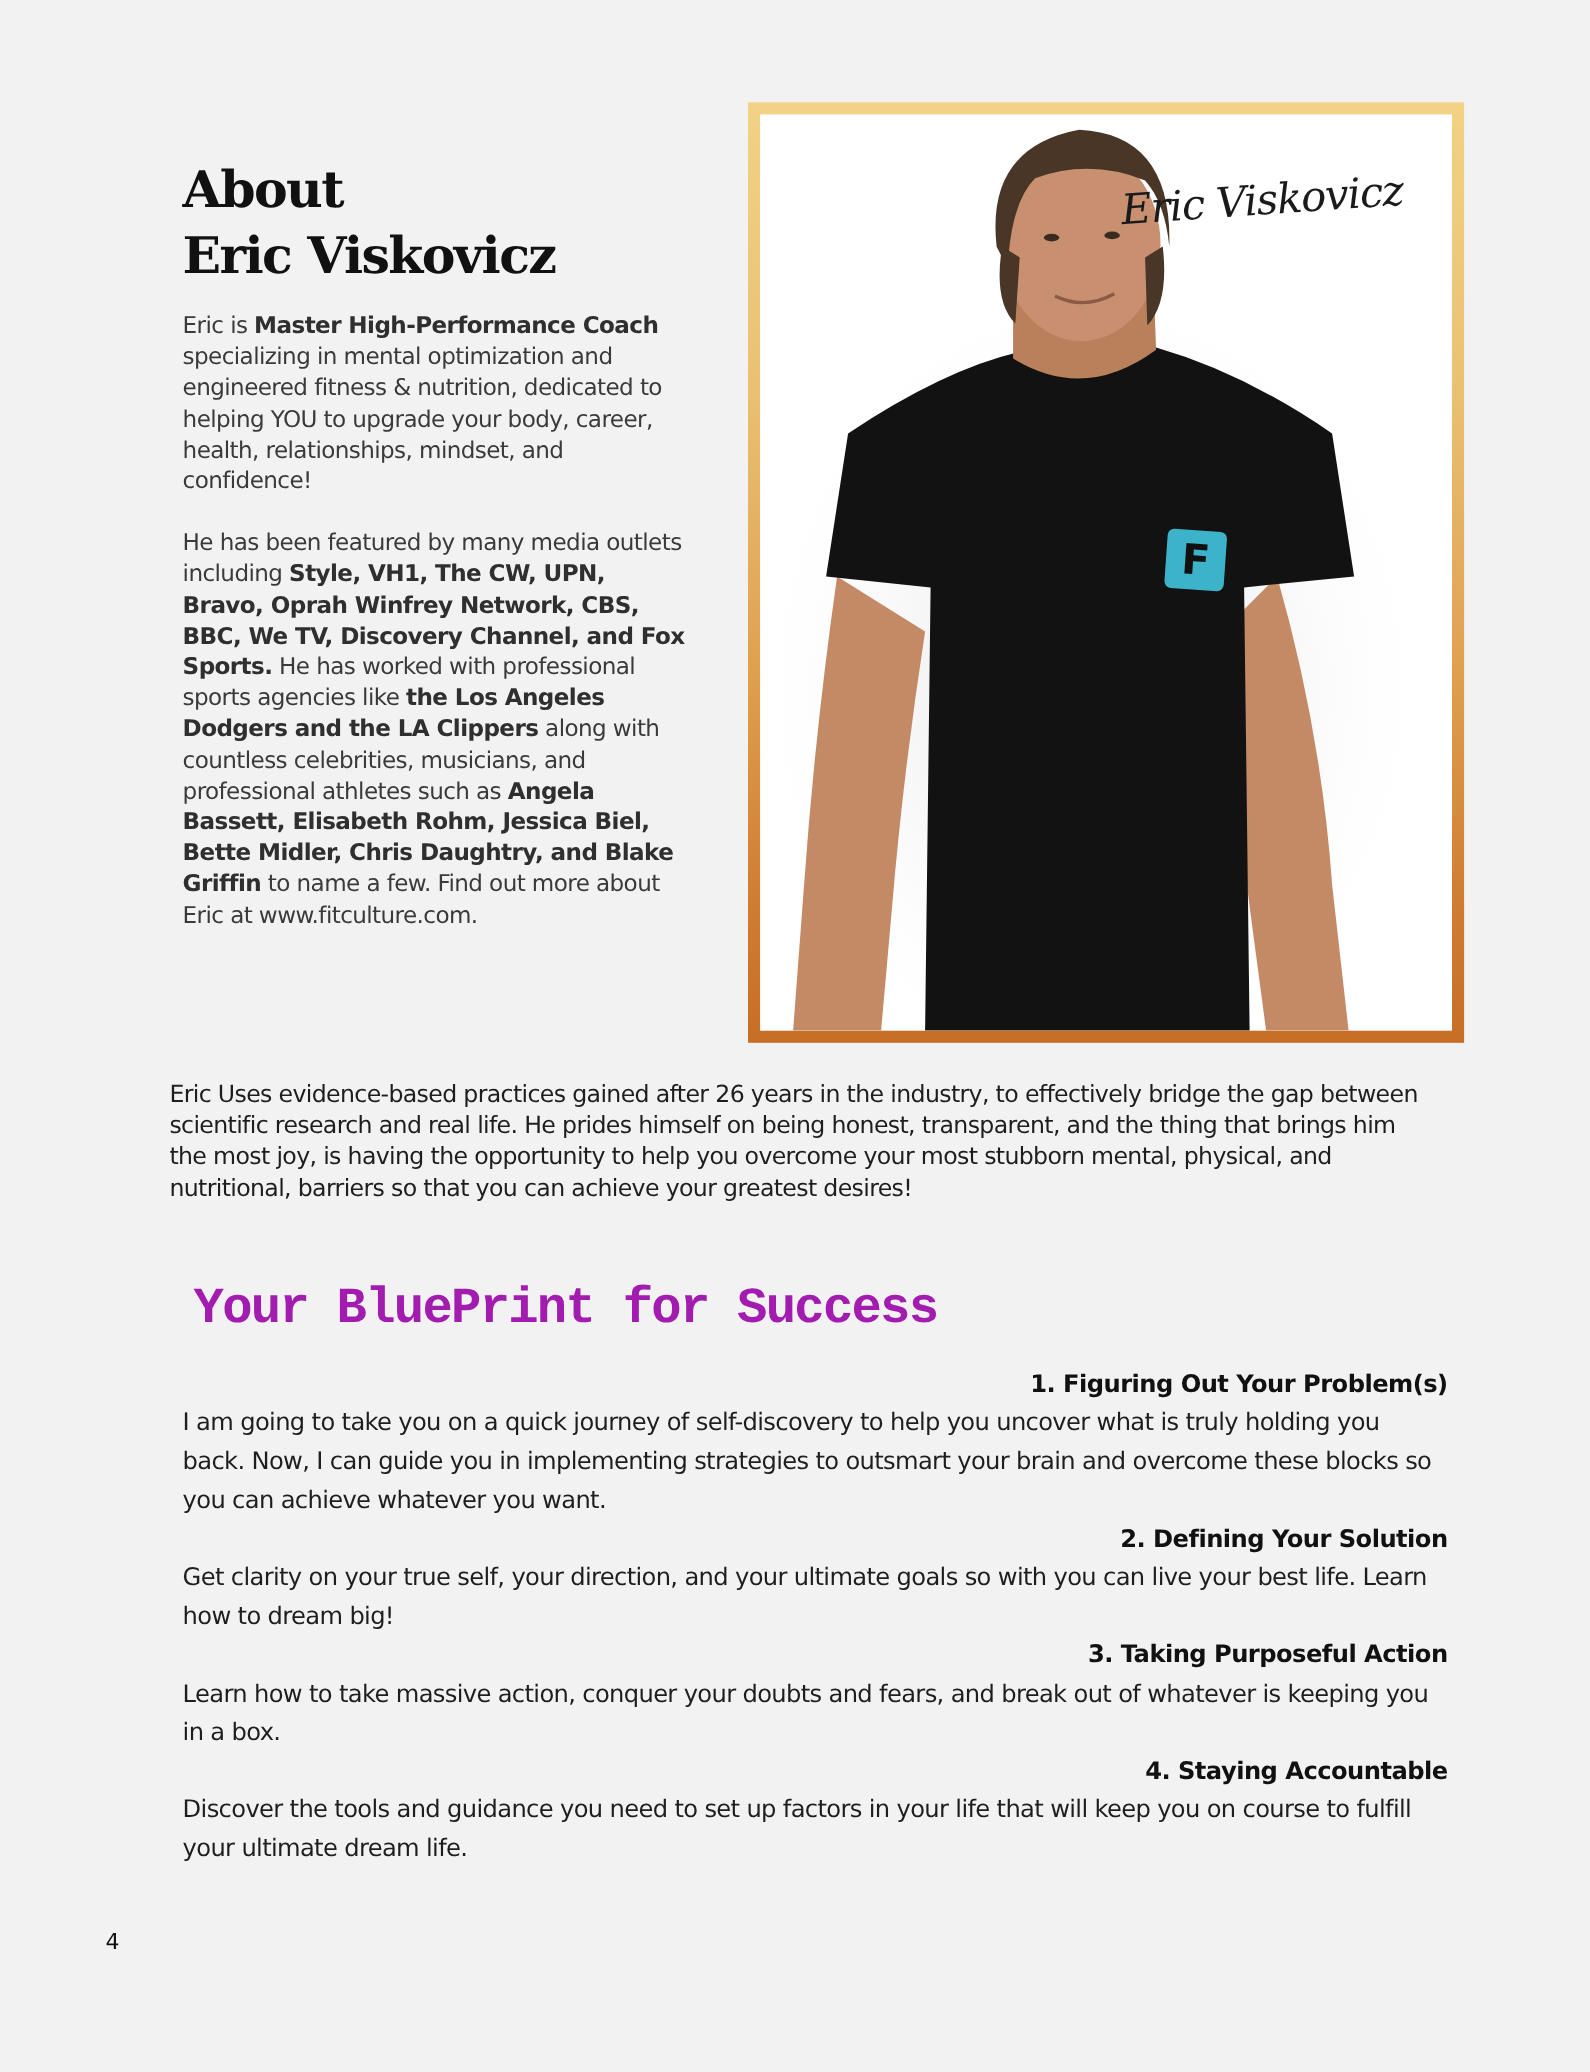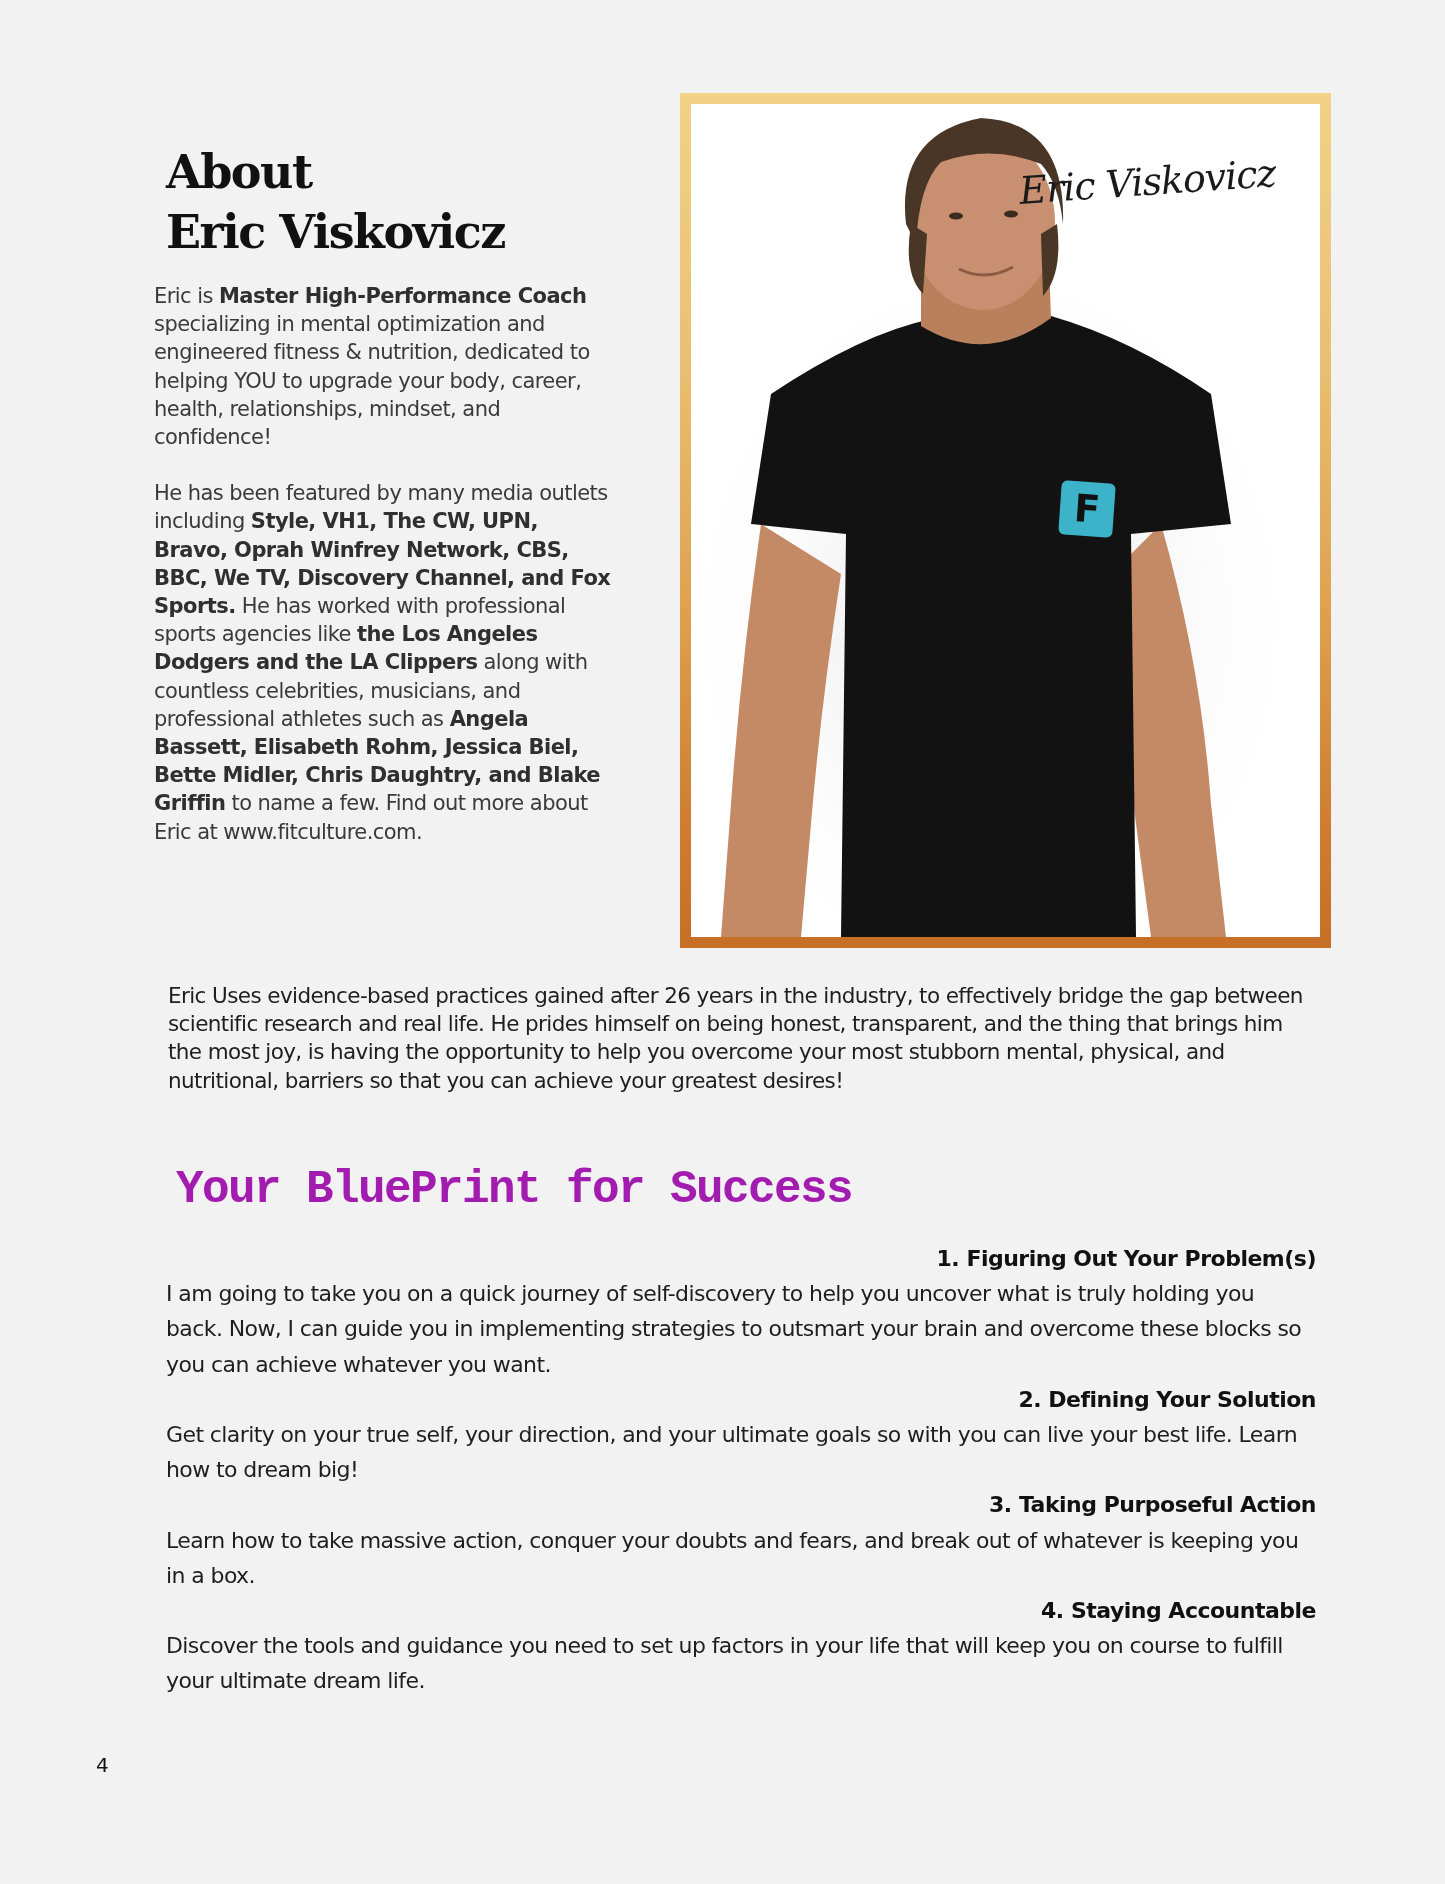--- a/index.html
+++ b/index.html
@@ -19,21 +19,21 @@
     font-weight: bold;
     font-size: 46px;
     line-height: 60px;
     letter-spacing: -1.5px;
     color: #111;
   }
   .about-title span { display: block; }
 
   
   .about-body {
-    position: absolute; left: 154px; top: 282px; width: 462px;
+    position: absolute; left: 166px; top: 282px; width: 462px;
     font-family: "DejaVu Sans", sans-serif;
     font-size: 21px;
     line-height: 28.2px;
     color: #3a3a3a;
     letter-spacing: -0.55px;
   }
   .about-body p { margin-bottom: 28px; }
   .about-body b { color: #2f2f2f; font-weight: bold; }
 
   
@@ -60,21 +60,21 @@
   .shirt-logo {
     position: absolute; left: 369px; top: 378px; width: 54px; height: 54px;
     background: #3db3c9; border-radius: 6px; transform: rotate(4deg);
     display: flex; align-items: center; justify-content: center;
     color: #111; font-weight: bold; font-size: 38px;
     font-family: "DejaVu Sans", sans-serif;
   }
 
   
   .mid-para {
-    position: absolute; left: 168px; top: 982px; width: 1150px;
+    position: absolute; left: 154px; top: 982px; width: 1150px;
     font-family: "DejaVu Sans", sans-serif;
     font-size: 21.5px;
     line-height: 28.2px;
     color: #1e1e1e;
     letter-spacing: -0.6px;
   }
 
   
   .bp-title {
     position: absolute; left: 176px; top: 1160px;

